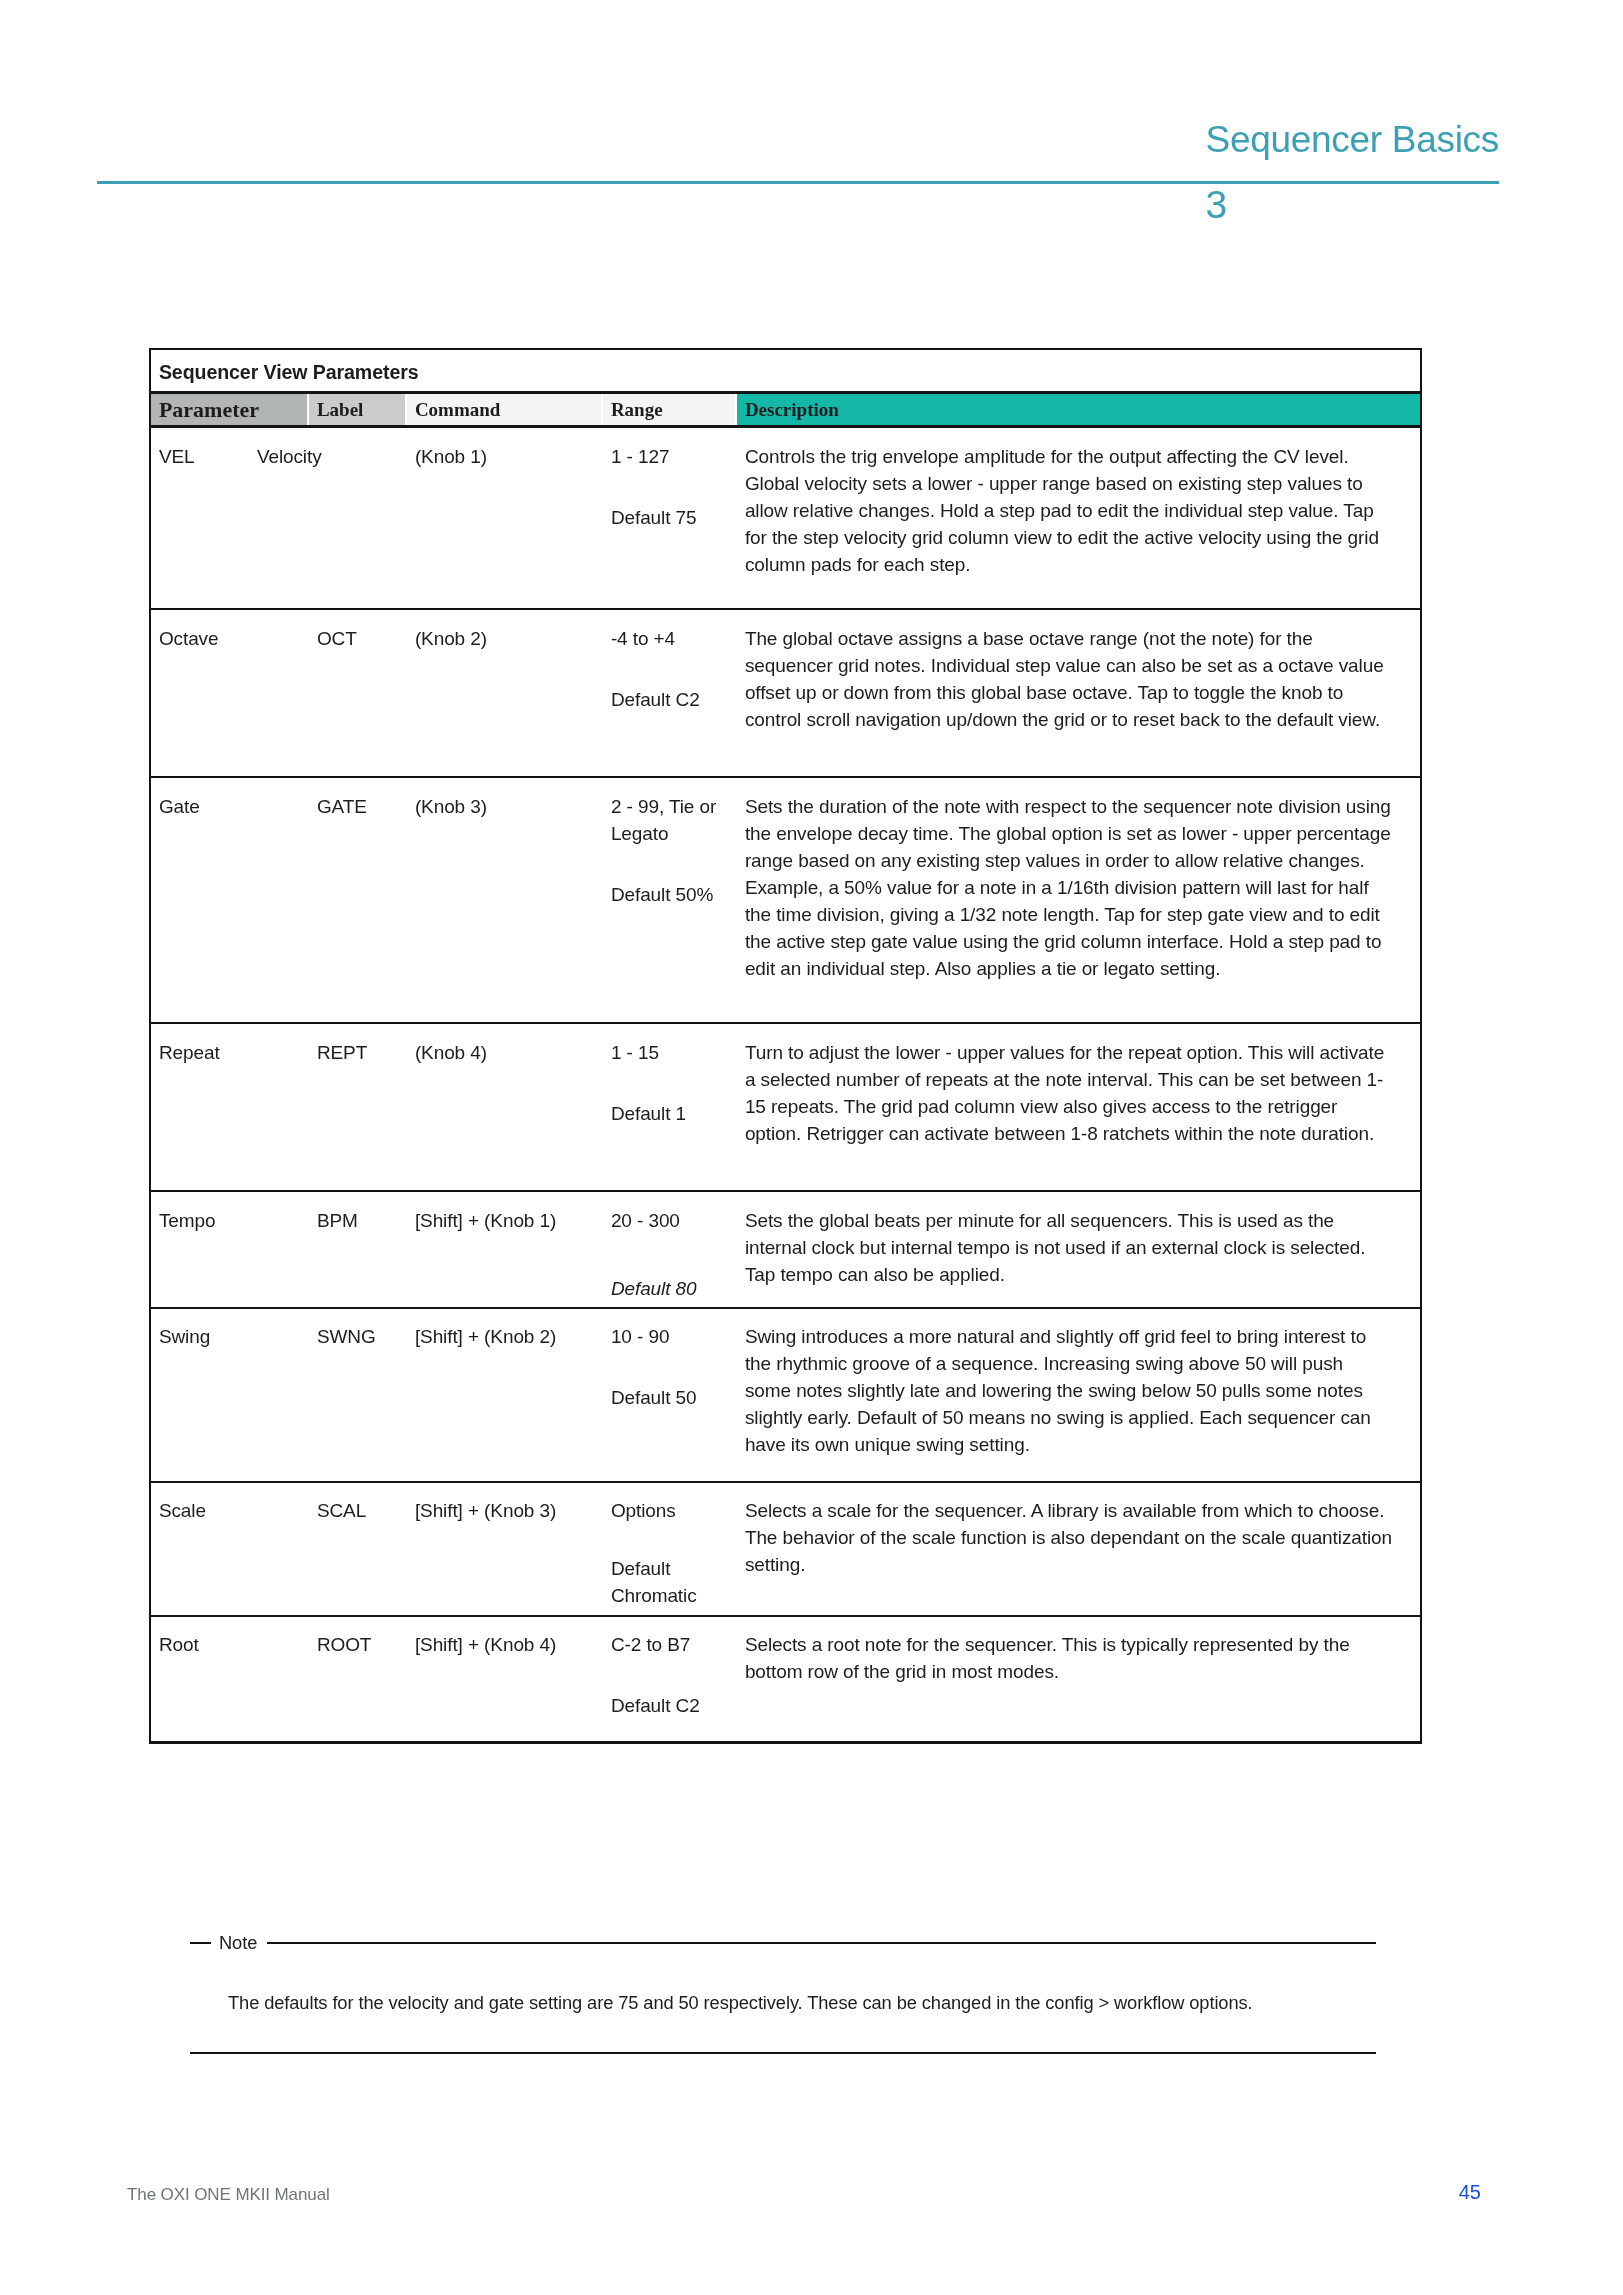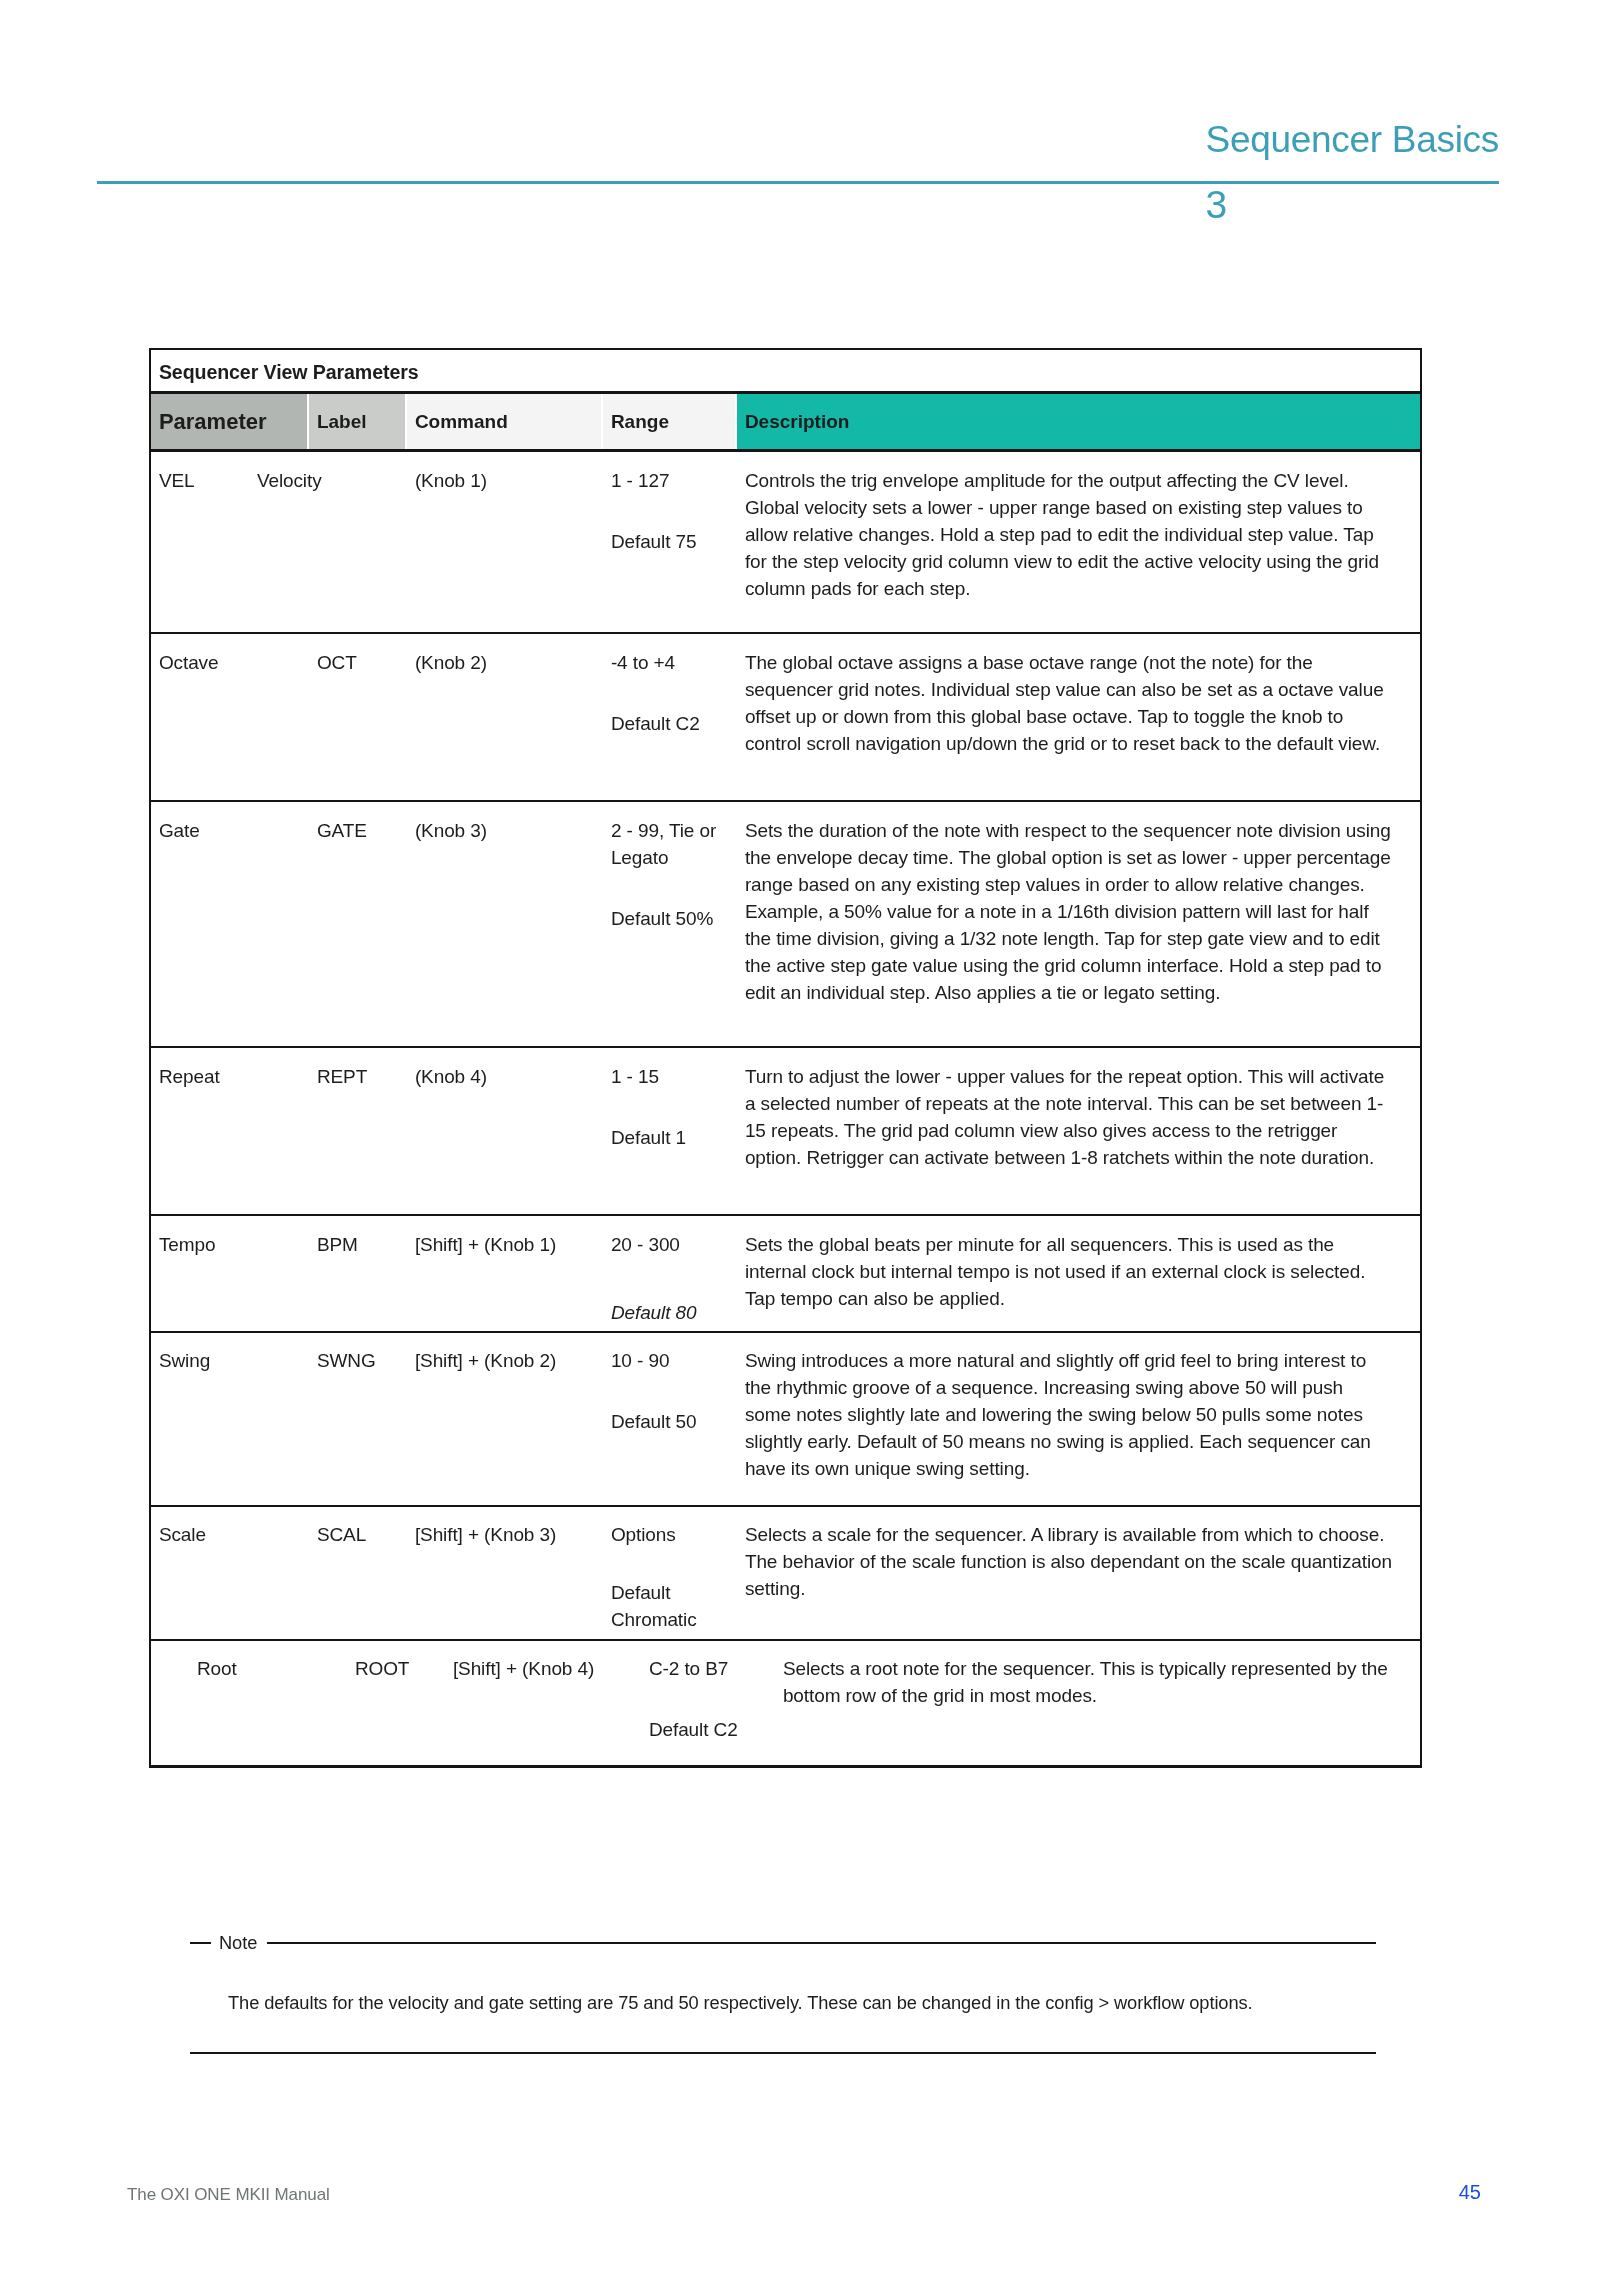--- a/index.html
+++ b/index.html
@@ -28,31 +28,31 @@
   .ptable {
     position:absolute; left:149px; top:348px; width:1273px;
     border:2px solid #141414; border-top-width:2.6px; border-bottom-width:3.3px;
     background:#fff;
   }
   .ttitle {
     font-size:19.6px; font-weight:bold; letter-spacing:-0.1px;
     padding:10.5px 0 7.9px 7.9px;
     border-bottom:3.3px solid #141414;
   }
-  .thead { display:flex; border-bottom:3.3px solid #141414; height:58px; }
+  .thead { display:flex; border-bottom:3.3px solid #141414; height:34px;font-family:Liberation Serif, serif; }
   .h { display:flex; align-items:center; padding-left:7.9px;
        font-weight:bold; font-size:19px; border-right:2.6px solid #ffffff; }
   .h-param { width:158px; background:#b2b6b2; font-size:22px; }
   .h-label { width:98px; background:#c9ccc9; }
   .h-cmd   { width:196px; background:#f4f4f4; }
   .h-range { width:134px; background:#f4f4f4; }
   .h-desc  { flex:1; background:#14b8a6; border-right:none; }
 
   .trow { display:flex; border-bottom:2.6px solid #141414; }
-  .tbody .trow:last-child { border-bottom:none;margin-left:38px; }
+  .tbody .trow:last-child { border-bottom:none; }
   .c { padding:14.4px 0 5.2px 7.9px; font-size:19px; line-height:27px;
        letter-spacing:-0.1px; }
   .c-param { width:158px; }
   .c-label { width:98px; }
   .c-cmd   { width:196px; }
   .c-range { width:134px; display:flex; flex-direction:column;
              align-items:flex-start; padding-right:2.6px; }
   .c-desc  { flex:1; padding-right:28px; }
   .range-default { display:block; margin-top:34px; }
 

